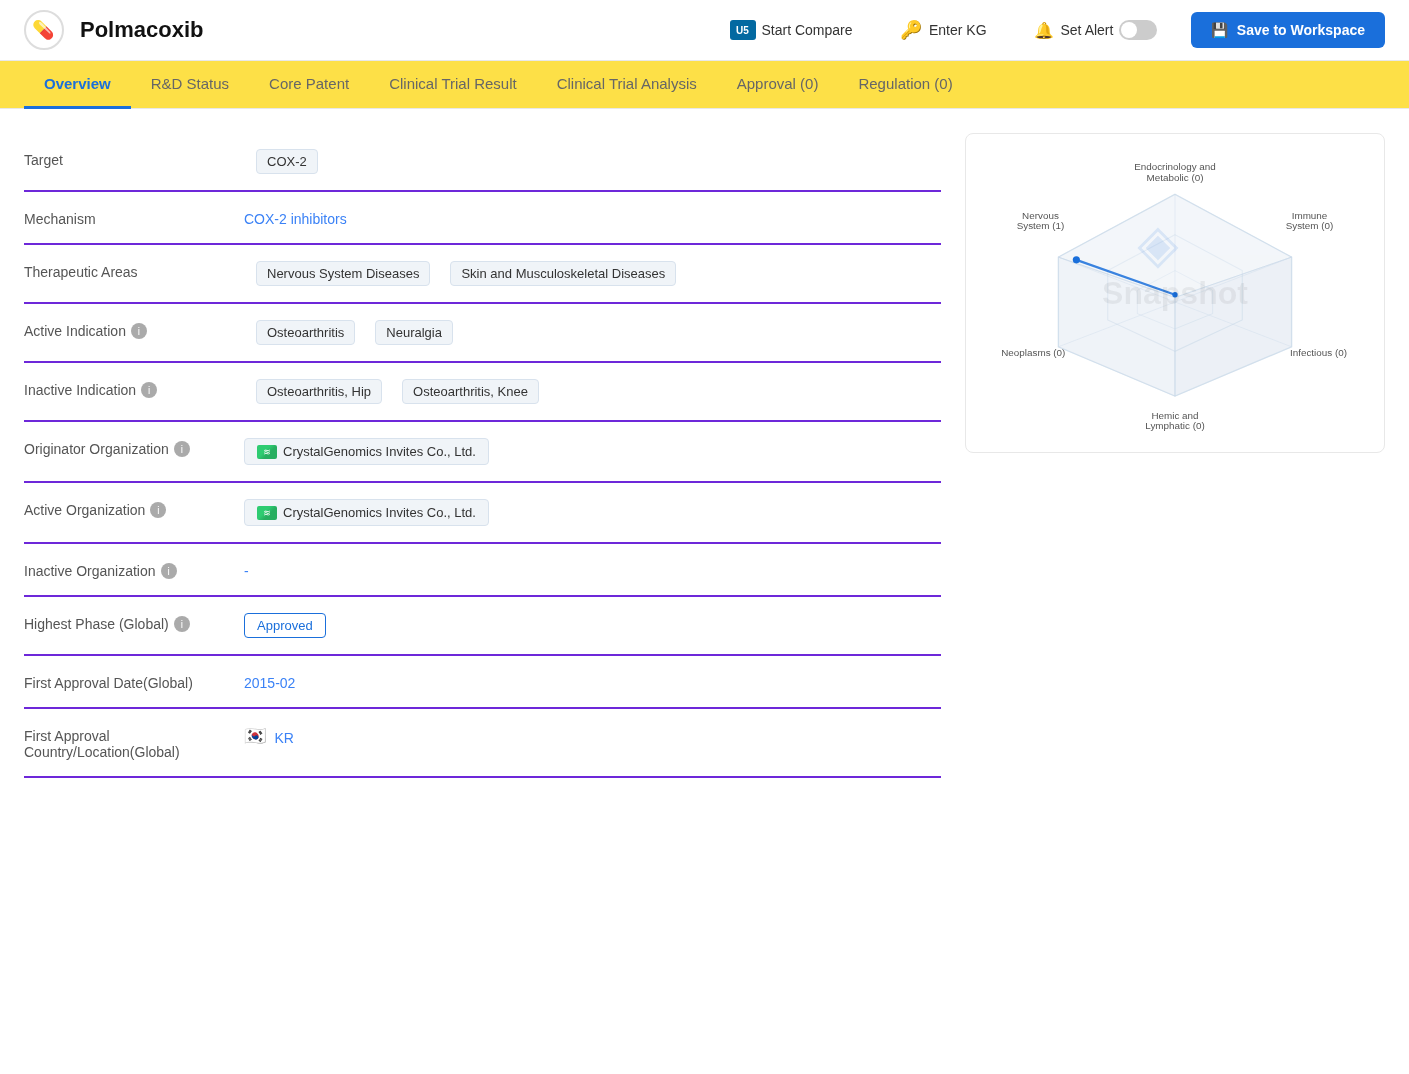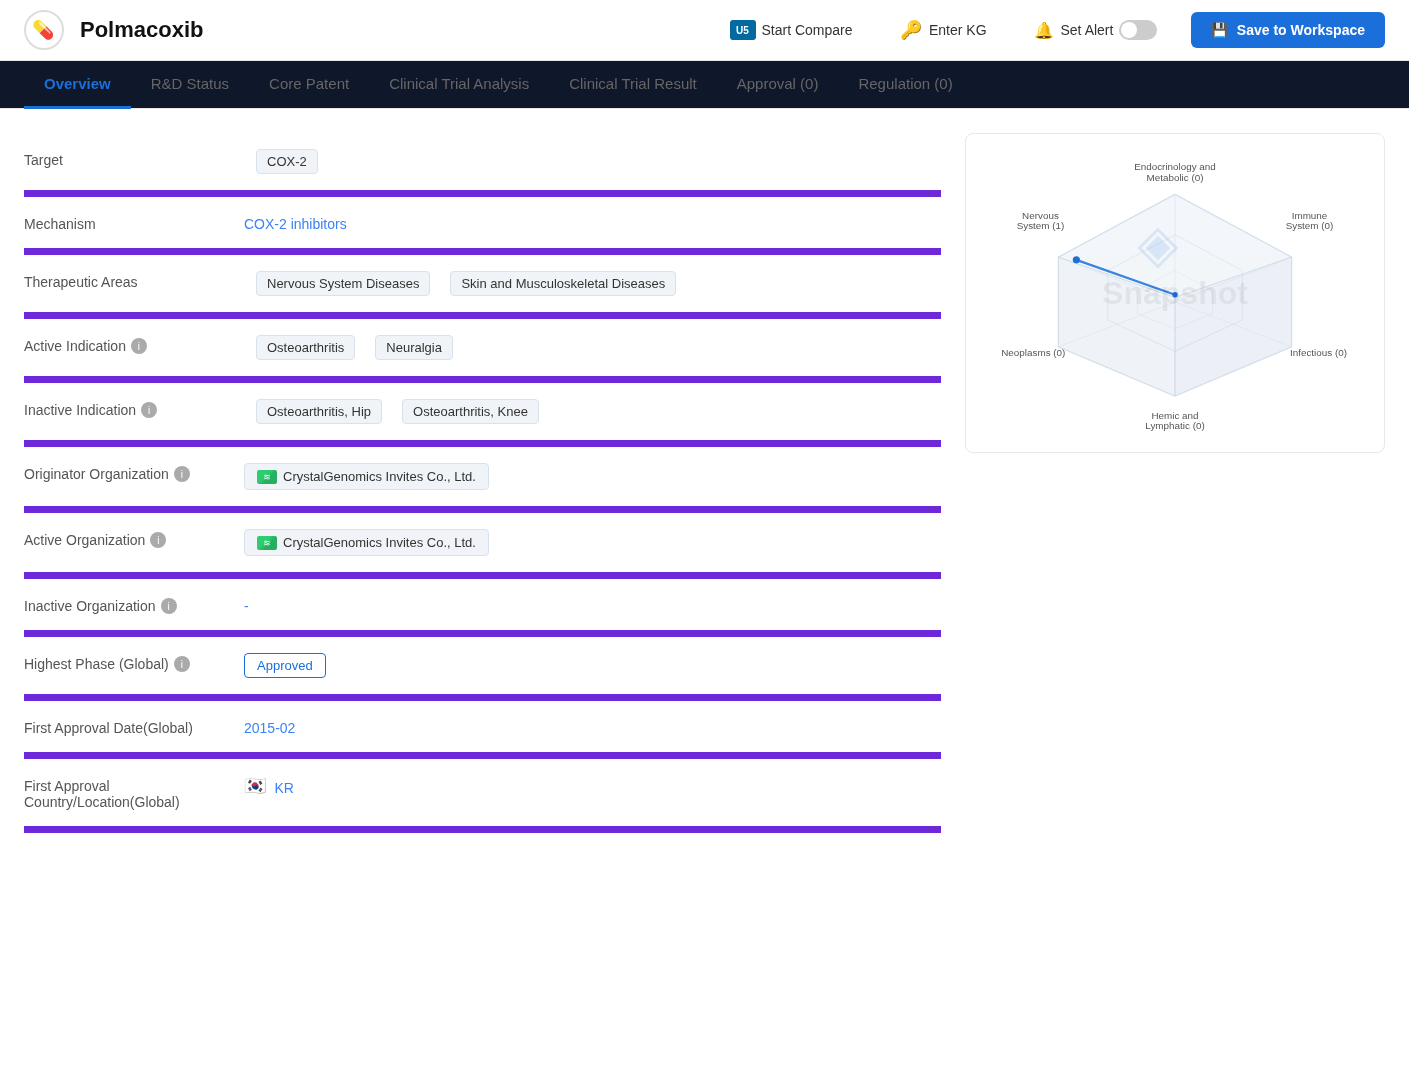--- a/index.html
+++ b/index.html
@@ -50,21 +50,21 @@
     }
     .save-btn {
       background: #1a6fdb; color: #fff; border: none; cursor: pointer;
       padding: 10px 20px; border-radius: 6px; font-size: 14px; font-weight: 600;
       display: flex; align-items: center; gap: 8px;
     }
 
     
     .nav-tabs {
       display: flex; border-bottom: 1px solid #e8e8e8;
-      padding: 0 24px; background: #0f172a;
+      padding: 0 24px; background: #fde047;
     }
     .nav-tab {
       padding: 14px 20px; font-size: 15px; cursor: pointer;
       border-bottom: 3px solid transparent; margin-bottom: -1px;
       color: #666; font-weight: 500; white-space: nowrap;
     }
     .nav-tab.active {
       color: #1a6fdb; border-bottom-color: #1a6fdb; font-weight: 600;
     }
 
@@ -72,21 +72,21 @@
     .main-content {
       display: flex; padding: 24px; gap: 24px;
       max-width: 1409px;
     }
     .left-panel { flex: 1; min-width: 0; }
     .right-panel { width: 420px; flex-shrink: 0; }
 
     
     .info-row {
       display: flex; align-items: flex-start; padding: 16px 0;
-      border-bottom: 7px solid #6d28d9;
+      border-bottom: 2px solid #6d28d9;
     }
     .info-label {
       width: 220px; flex-shrink: 0; color: #555; font-size: 14px;
       display: flex; align-items: center; gap: 5px; padding-top: 3px;
     }
     .info-icon {
       width: 16px; height: 16px; border-radius: 50%; background: #aaa;
       color: #fff; font-size: 10px; display: inline-flex;
       align-items: center; justify-content: center; cursor: pointer; flex-shrink: 0;
     }
@@ -158,22 +158,22 @@
       <span>💾</span>
       <span>Save to Workspace</span>
     </button>
   </div>
 </div>
 
 <div class="nav-tabs">
   <div class="nav-tab active">Overview</div>
   <div class="nav-tab">R&amp;D Status</div>
   <div class="nav-tab">Core Patent</div>
+  <div class="nav-tab">Clinical Trial Result</div>
   <div class="nav-tab">Clinical Trial Analysis</div>
-  <div class="nav-tab">Clinical Trial Result</div>
   <div class="nav-tab">Approval (0)</div>
   <div class="nav-tab">Regulation (0)</div>
 </div>
 
 <div class="main-content">
 
   <div class="left-panel">
 
     <div class="info-row">
       <div class="info-label">

